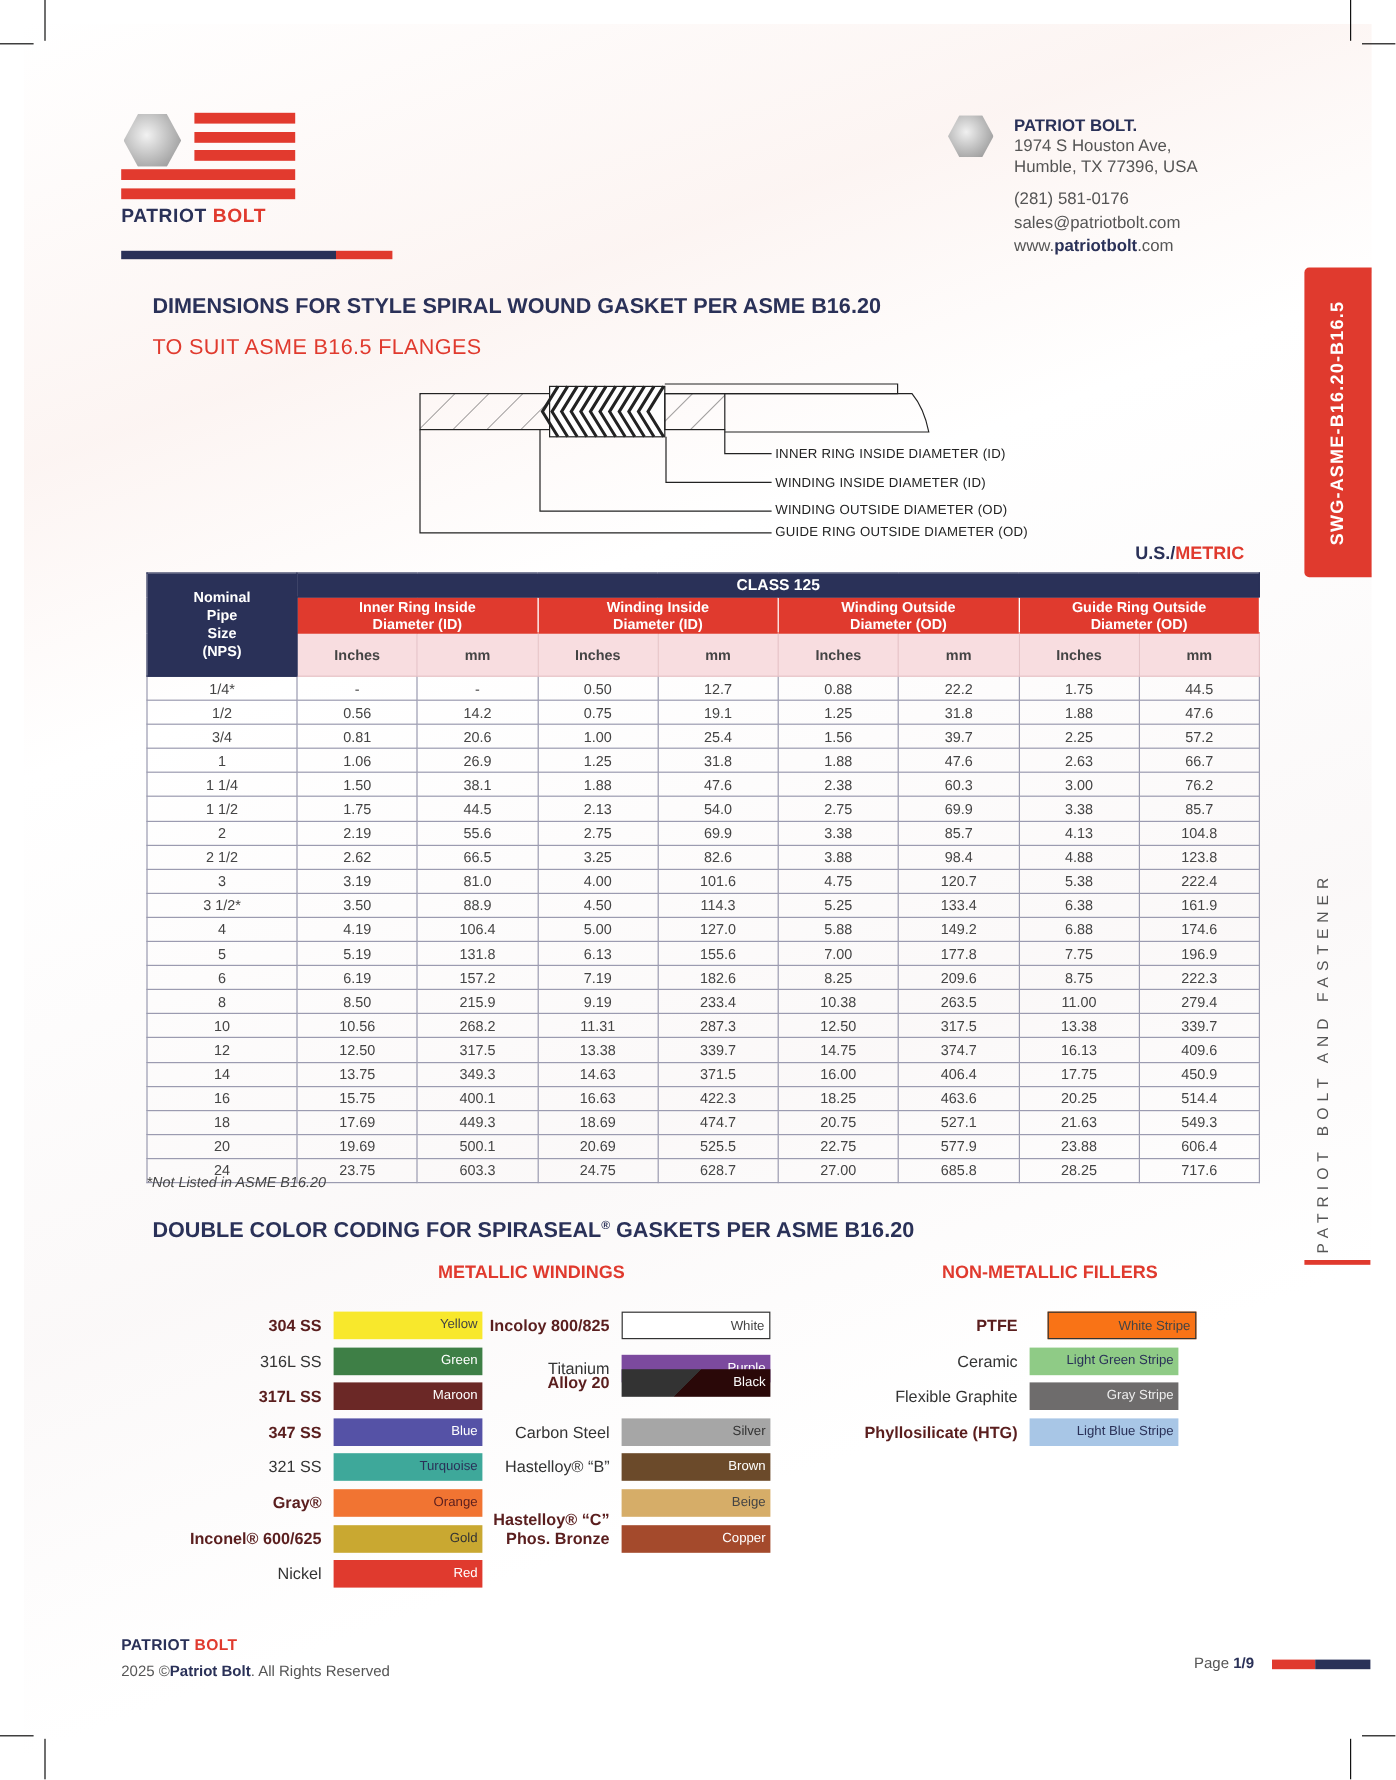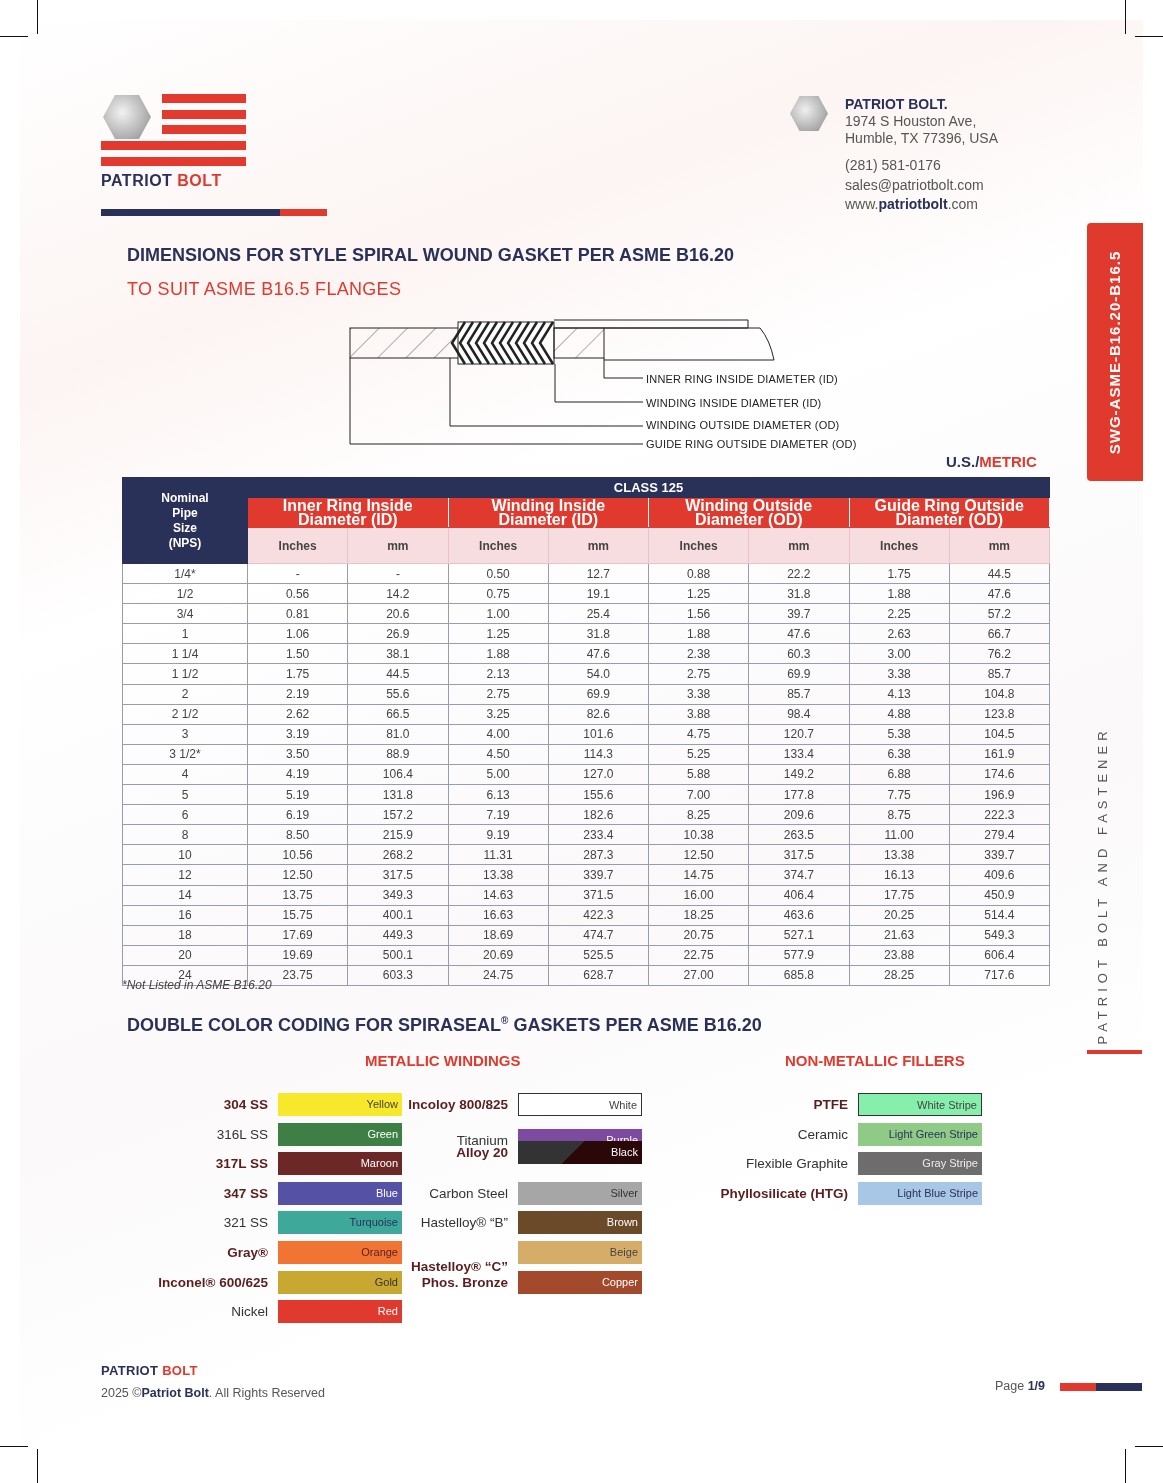--- a/index.html
+++ b/index.html
@@ -45,21 +45,21 @@
   .diagram-label { position: absolute; left: 646px; font-size: 11px; color: #222; letter-spacing: 0.2px; }
 
   .units { position: absolute; left: 946px; top: 453px; font-size: 15px; font-weight: bold; color: #2a3158; }
   .units .red { color: #e03a2e; }
 
   
   table.dims { position: absolute; left: 122px; top: 477px; width: 928px; border-collapse: collapse; table-layout: fixed; font-size: 12px; }
   table.dims td, table.dims th { border: 1px solid #9b9bb0; text-align: center; height: 20.1px; color: #444; font-weight: normal; }
   table.dims th.nps { background: #2a3158; color: #fff; font-weight: bold; font-size: 12px; line-height: 15px; border-color: #2a3158; }
   table.dims th.cls { background: #2a3158; color: #fff; font-weight: bold; font-size: 13px; height: 20px; border-color: #2a3158; }
-  table.dims th.grp { background: #e03a2e; color: #fff; font-weight: bold; font-size: 16px; line-height: 14px; height: 30px; border-color: #fff; border-bottom-color: #e03a2e; }
+  table.dims th.grp { background: #e03a2e; color: #fff; font-weight: bold; font-size: 12px; line-height: 14px; height: 30px; border-color: #fff; border-bottom-color: #e03a2e; }
   table.dims th.unit { background: #f8dde0; color: #444; font-weight: bold; font-size: 12px; height: 36px; border-color: #e6c4c8; }
   .footnote { position: absolute; left: 122px; top: 978px; font-size: 12px; font-style: italic; color: #444; }
 
   
   .h3 { position: absolute; left: 127px; top: 1015px; font-size: 18px; font-weight: bold; color: #2a3158; }
   .h3 sup { font-size: 10px; }
   .sub-head { position: absolute; font-size: 15px; font-weight: bold; color: #e03a2e; }
   .cc-row { position: absolute; height: 23px; display: flex; align-items: center; }
   .cc-label { text-align: right; font-size: 13.5px; color: #333; padding-right: 10px; }
   .cc-label.strong { color: #5a1e1e; font-weight: bold; }
@@ -312,21 +312,21 @@
       </tr>
       <tr>
         <td>3</td>
         <td>3.19</td>
         <td>81.0</td>
         <td>4.00</td>
         <td>101.6</td>
         <td>4.75</td>
         <td>120.7</td>
         <td>5.38</td>
-        <td>104.5</td>
+        <td>222.4</td>
       </tr>
       <tr>
         <td>3 1/2*</td>
         <td>3.50</td>
         <td>88.9</td>
         <td>4.50</td>
         <td>114.3</td>
         <td>5.25</td>
         <td>133.4</td>
         <td>6.38</td>
@@ -521,21 +521,21 @@
       <div class="swatch" style="background: rgb(214, 173, 104); color: rgb(68, 68, 68);">Beige</div>
     </div>
     <div class="cc-row" style="left: 390px; top: 1270.6px;">
       <div class="cc-label strong" style="width: 128px;">Phos. Bronze</div>
       <div class="swatch" style="background: rgb(164, 74, 44); color: rgb(255, 255, 255);">Copper</div>
     </div>
   </div>
 <div id="cc-col3">
     <div class="cc-row" style="left: 700px; top: 1093px;">
       <div class="cc-label strong" style="width: 158px;">PTFE</div>
-      <div class="swatch" style="background: #86efac; color: rgb(68, 68, 68); border: 1px solid rgb(51, 51, 51);">White Stripe</div>
+      <div class="swatch" style="background: #f97316; color: rgb(68, 68, 68); border: 1px solid rgb(51, 51, 51); margin-left: 15px;">White Stripe</div>
     </div>
     <div class="cc-row" style="left: 700px; top: 1122.6px;">
       <div class="cc-label" style="width: 158px;">Ceramic</div>
       <div class="swatch" style="background: rgb(143, 203, 134); color: rgb(42, 49, 88);">Light Green Stripe</div>
     </div>
     <div class="cc-row" style="left: 700px; top: 1152.2px;">
       <div class="cc-label" style="width: 158px;">Flexible Graphite</div>
       <div class="swatch" style="background: rgb(110, 108, 108); color: rgb(238, 238, 238);">Gray Stripe</div>
     </div>
     <div class="cc-row" style="left: 700px; top: 1181.8px;">

